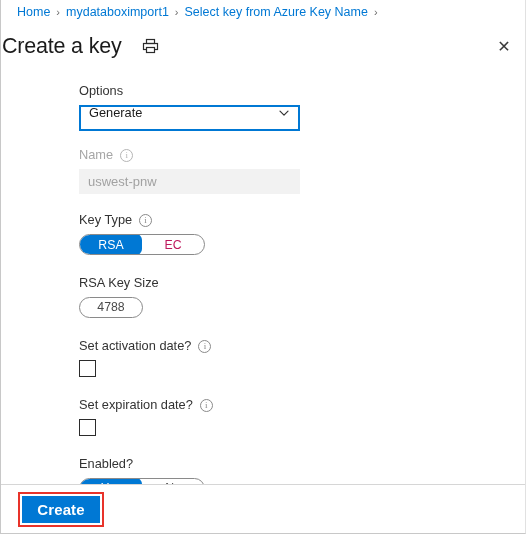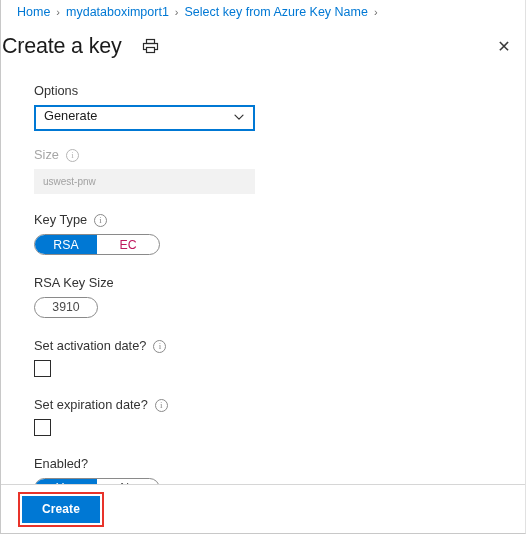--- a/index.html
+++ b/index.html
@@ -91,21 +91,21 @@
     color: #3b3b3b;
   }
 
   
   .form-body {
     flex: 1 1 auto;
     padding: 18px 17px 0 33px;
     overflow: hidden;
   }
 
-  .field { margin-bottom: 0; }
+  .field { margin-bottom: 0; margin-left: 45px; }
 
   .field-label {
     font-size: 12.8px;
     color: #333333;
     line-height: 1;
     display: flex;
     align-items: center;
     margin-bottom: 7px;
   }
   .field-label.disabled { color: #a6a6a6; }
@@ -128,40 +128,40 @@
   }
   .field-label.disabled .info-icon { border-color: #b5b5b5; color: #b5b5b5; }
 
   
   .select-box {
     width: 221px;
     height: 26px;
     border: 2px solid #0078d4;
     background: #ffffff;
     display: flex;
-    align-items: flex-end;
-    padding: 6px 8px;
+    align-items: flex-start;
+    padding: 0 8px;
     font-size: 12.8px;
     color: #1b1b1b;
     cursor: pointer;
     position: relative;
   }
   .select-value { flex: 1 1 auto; line-height: 1; }
   .chevron { width: 12px; height: 12px; color: #333; flex: 0 0 auto; }
 
   
   .input-disabled {
     width: 221px;
     height: 25px;
     background: #f2f2f2;
     border: 1px solid #f2f2f2;
     display: flex;
     align-items: center;
     padding: 0 8px;
-    font-size: 10px;
+    font-size: 13px;
     color: #a2a2a2;
     line-height: 1;
   }
 
   
   .pill-group {
     display: inline-flex;
     align-items: center;
     border: 1px solid #8a8a8a;
     border-radius: 11px;
@@ -171,21 +171,21 @@
     overflow: hidden;
   }
   .pill {
     height: 21px;
     min-width: 62px;
     display: flex;
     align-items: center;
     justify-content: center;
     font-size: 12.3px;
     color: #4a4a4a;
-    border-radius: 0;
+    border-radius: 6px;
     cursor: pointer;
     padding: 0 6px;
     line-height: 1;
   }
   .pill.selected {
     background: #0078d4;
     color: #ffffff;
     font-weight: 400;
   }
   .pill.muted { color: #be185d; }
@@ -216,21 +216,21 @@
     padding: 2px;
     display: inline-block;
     line-height: 0;
   }
   .create-btn {
     background: #0078d4;
     color: #ffffff;
     border: none;
     height: 27px;
     min-width: 78px;
-    font-size: 12px;
+    font-size: 15px;
     font-family: "Liberation Sans", sans-serif;
     font-weight: 700;
     cursor: pointer;
     padding: 0 14px;
     letter-spacing: 0.1px;
   }
 </style>
 </head>
 <body>
 
@@ -270,21 +270,21 @@
         <svg class="chevron" viewBox="0 0 12 12" fill="none" aria-hidden="true">
           <path d="M2 4.2 L6 8.2 L10 4.2" stroke="#333333" stroke-width="1.2" stroke-linecap="round" stroke-linejoin="round"></path>
         </svg>
       </div>
     </div>
 
     <div class="sp-18"></div>
 
     <div class="field">
       <div class="field-label disabled">
-        <span>Size</span>
+        <span>Name</span>
         <span class="info-icon">i</span>
       </div>
       <div class="input-disabled">
         <span>uswest-pnw</span>
       </div>
     </div>
 
     <div class="sp-20"></div>
 
     <div class="field">
@@ -298,21 +298,21 @@
       </div>
     </div>
 
     <div class="sp-22"></div>
 
     <div class="field">
       <div class="field-label">
         <span>RSA Key Size</span>
       </div>
       <div class="pill-group">
-        <div class="pill">3910</div>
+        <div class="pill">4788</div>
       </div>
     </div>
 
     <div class="sp-22"></div>
 
     <div class="field">
       <div class="field-label">
         <span>Set activation date?</span>
         <span class="info-icon">i</span>
       </div>

